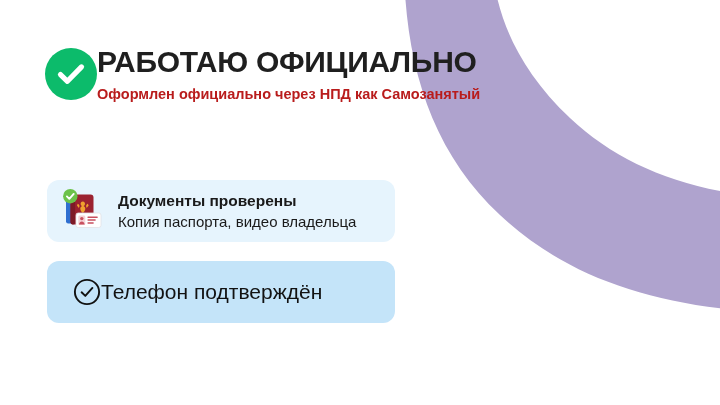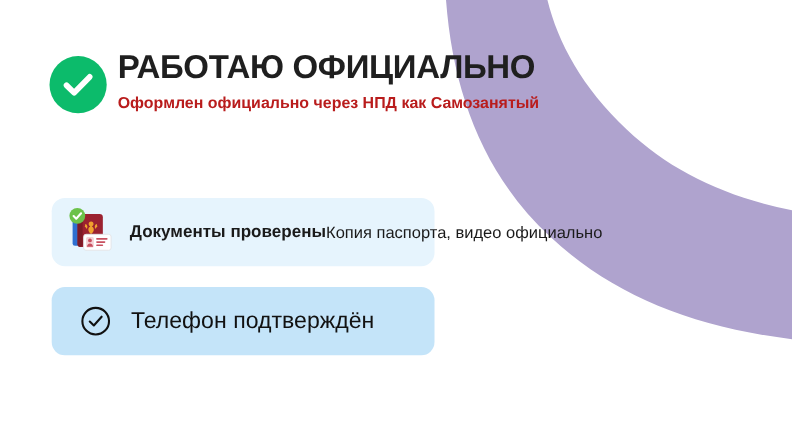--- a/index.html
+++ b/index.html
@@ -28,22 +28,22 @@
     height: 405px;
     pointer-events: none;
   }
 
   
   .header {
     position: absolute;
     left: 45px;
     top: 45px;
     display: flex;
-    align-items: flex-end;
-    gap: 10px;
+    align-items: flex-start;
+    gap: 0;
   }
   .check-circle {
     width: 52px;
     height: 52px;
     flex: 0 0 52px;
     border-radius: 50%;
     background: #0cbb6b;
     display: flex;
     align-items: center;
     justify-content: center;
@@ -95,21 +95,21 @@
   .doc-icon {
     flex: 0 0 44px;
     width: 44px;
     height: 46px;
     position: relative;
   }
   .doc-icon svg { display: block; }
 
   .doc-texts {
     display: flex;
-    flex-direction: row;
+    flex-direction: column;
     justify-content: center;
   }
   .doc-title {
     font-size: 15.5px;
     line-height: 20px;
     font-weight: 700;
     color: #1a1a1a;
     white-space: nowrap;
   }
   .doc-sub {
@@ -122,21 +122,20 @@
 
   .card-phone {
     left: 47px;
     top: 261px;
     width: 348px;
     height: 62px;
     background: #c4e4f9;
     display: flex;
     align-items: center;
     padding: 0 26px;
-    gap: 18px;
   }
   .phone-icon {
     flex: 0 0 28px;
     width: 28px;
     height: 28px;
   }
   .phone-icon svg { display: block; }
   .phone-label {
     font-size: 21px;
     line-height: 26px;
@@ -216,21 +215,21 @@
           <rect x="26.4" y="31.3" width="8.4" height="1.5" rx=".7"></rect>
           <rect x="26.4" y="34.2" width="6.4" height="1.5" rx=".7"></rect>
         </g>
 
         <circle cx="9.3" cy="8.2" r="7.2" fill="#6cc24a"></circle>
         <path d="M5.9 8.4 L8.3 10.8 L12.7 5.9" fill="none" stroke="#ffffff" stroke-width="1.9" stroke-linecap="round" stroke-linejoin="round"></path>
       </svg>
     </div>
     <div class="doc-texts">
       <span class="doc-title">Документы проверены</span>
-      <span class="doc-sub">Копия паспорта, видео официально</span>
+      <span class="doc-sub">Копия паспорта, видео владельца</span>
     </div>
   </div>
 
   <div class="card card-phone">
     <div class="phone-icon">
       <svg width="28" height="28" viewBox="0 0 28 28" xmlns="http://www.w3.org/2000/svg" aria-hidden="true">
         <circle cx="14" cy="14" r="12.1" fill="none" stroke="#111111" stroke-width="1.9"></circle>
         <path d="M8.6 14.3 L12.3 17.9 L19.4 9.9" fill="none" stroke="#111111" stroke-width="1.9" stroke-linecap="round" stroke-linejoin="round"></path>
       </svg>
     </div>

